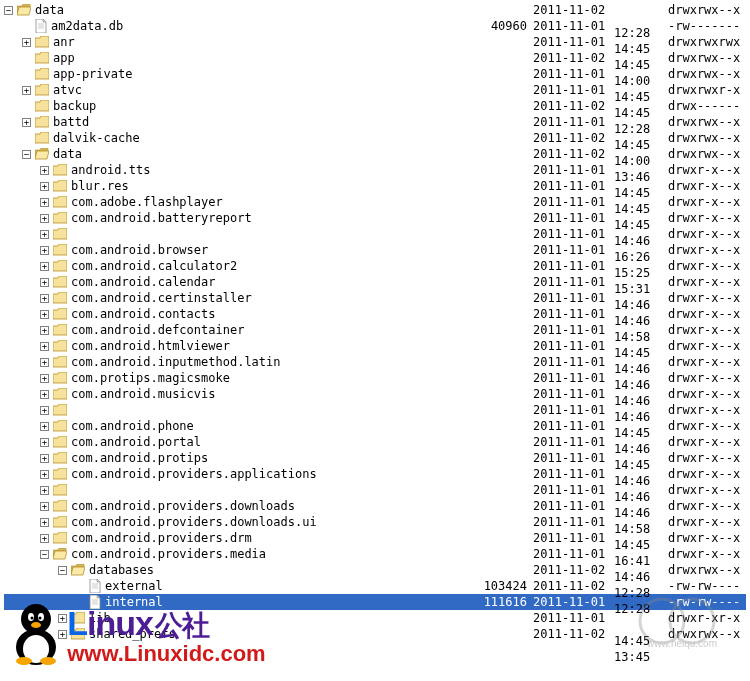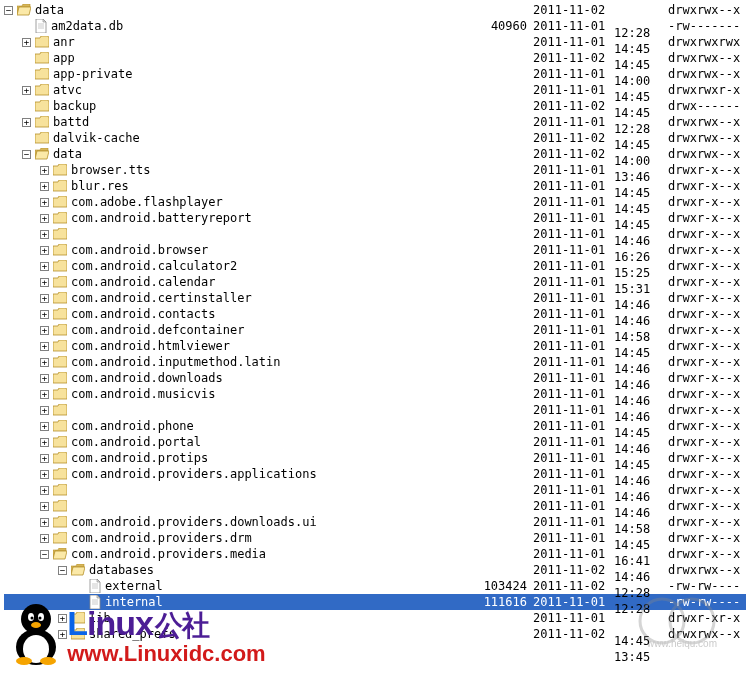--- a/index.html
+++ b/index.html
@@ -321,21 +321,21 @@
       <span class="perm">drwxrwx--x</span>
     </div>
     <div class="row">
       <span class="indent" style="width: 36px;"></span>
       <span class="expand">+</span>
       <span class="folder-icon">
         <svg viewBox="0 0 14 12">
           <path d="M0 2 L5 2 L6 0 L13 0 L14 2 L14 11 L0 11 Z" fill="#f7e29c" stroke="#b59029" stroke-width="0.8"></path>
         </svg>
       </span>
-      <span class="name">browser.tts</span>
+      <span class="name">android.tts</span>
       <span class="spacer"></span>
       <span class="size"></span>
       <span class="date">2011-11-01</span>
       <span class="time">14:45</span>
       <span class="perm">drwxr-x--x</span>
     </div>
     <div class="row">
       <span class="indent" style="width: 36px;"></span>
       <span class="expand">+</span>
       <span class="folder-icon">
@@ -515,21 +515,21 @@
       <span class="perm">drwxr-x--x</span>
     </div>
     <div class="row">
       <span class="indent" style="width: 36px;"></span>
       <span class="expand">+</span>
       <span class="folder-icon">
         <svg viewBox="0 0 14 12">
           <path d="M0 2 L5 2 L6 0 L13 0 L14 2 L14 11 L0 11 Z" fill="#f7e29c" stroke="#b59029" stroke-width="0.8"></path>
         </svg>
       </span>
-      <span class="name">com.android.downloads</span>
+      <span class="name">com.protips.magicsmoke</span>
       <span class="spacer"></span>
       <span class="size"></span>
       <span class="date">2011-11-01</span>
       <span class="time">14:46</span>
       <span class="perm">drwxr-x--x</span>
     </div>
     <div class="row">
       <span class="indent" style="width: 36px;"></span>
       <span class="expand">+</span>
       <span class="folder-icon">
@@ -633,20 +633,21 @@
       <span class="perm">drwxr-x--x</span>
     </div>
     <div class="row">
       <span class="indent" style="width: 36px;"></span>
       <span class="expand">+</span>
       <span class="folder-icon">
         <svg viewBox="0 0 14 12">
           <path d="M0 2 L5 2 L6 0 L13 0 L14 2 L14 11 L0 11 Z" fill="#f7e29c" stroke="#b59029" stroke-width="0.8"></path>
         </svg>
       </span>
+      <span class="name">com.android.providers.downloads</span>
       <span class="spacer"></span>
       <span class="size"></span>
       <span class="date">2011-11-01</span>
       <span class="time">14:58</span>
       <span class="perm">drwxr-x--x</span>
     </div>
     <div class="row">
       <span class="indent" style="width: 36px;"></span>
       <span class="expand">+</span>
       <span class="folder-icon">

